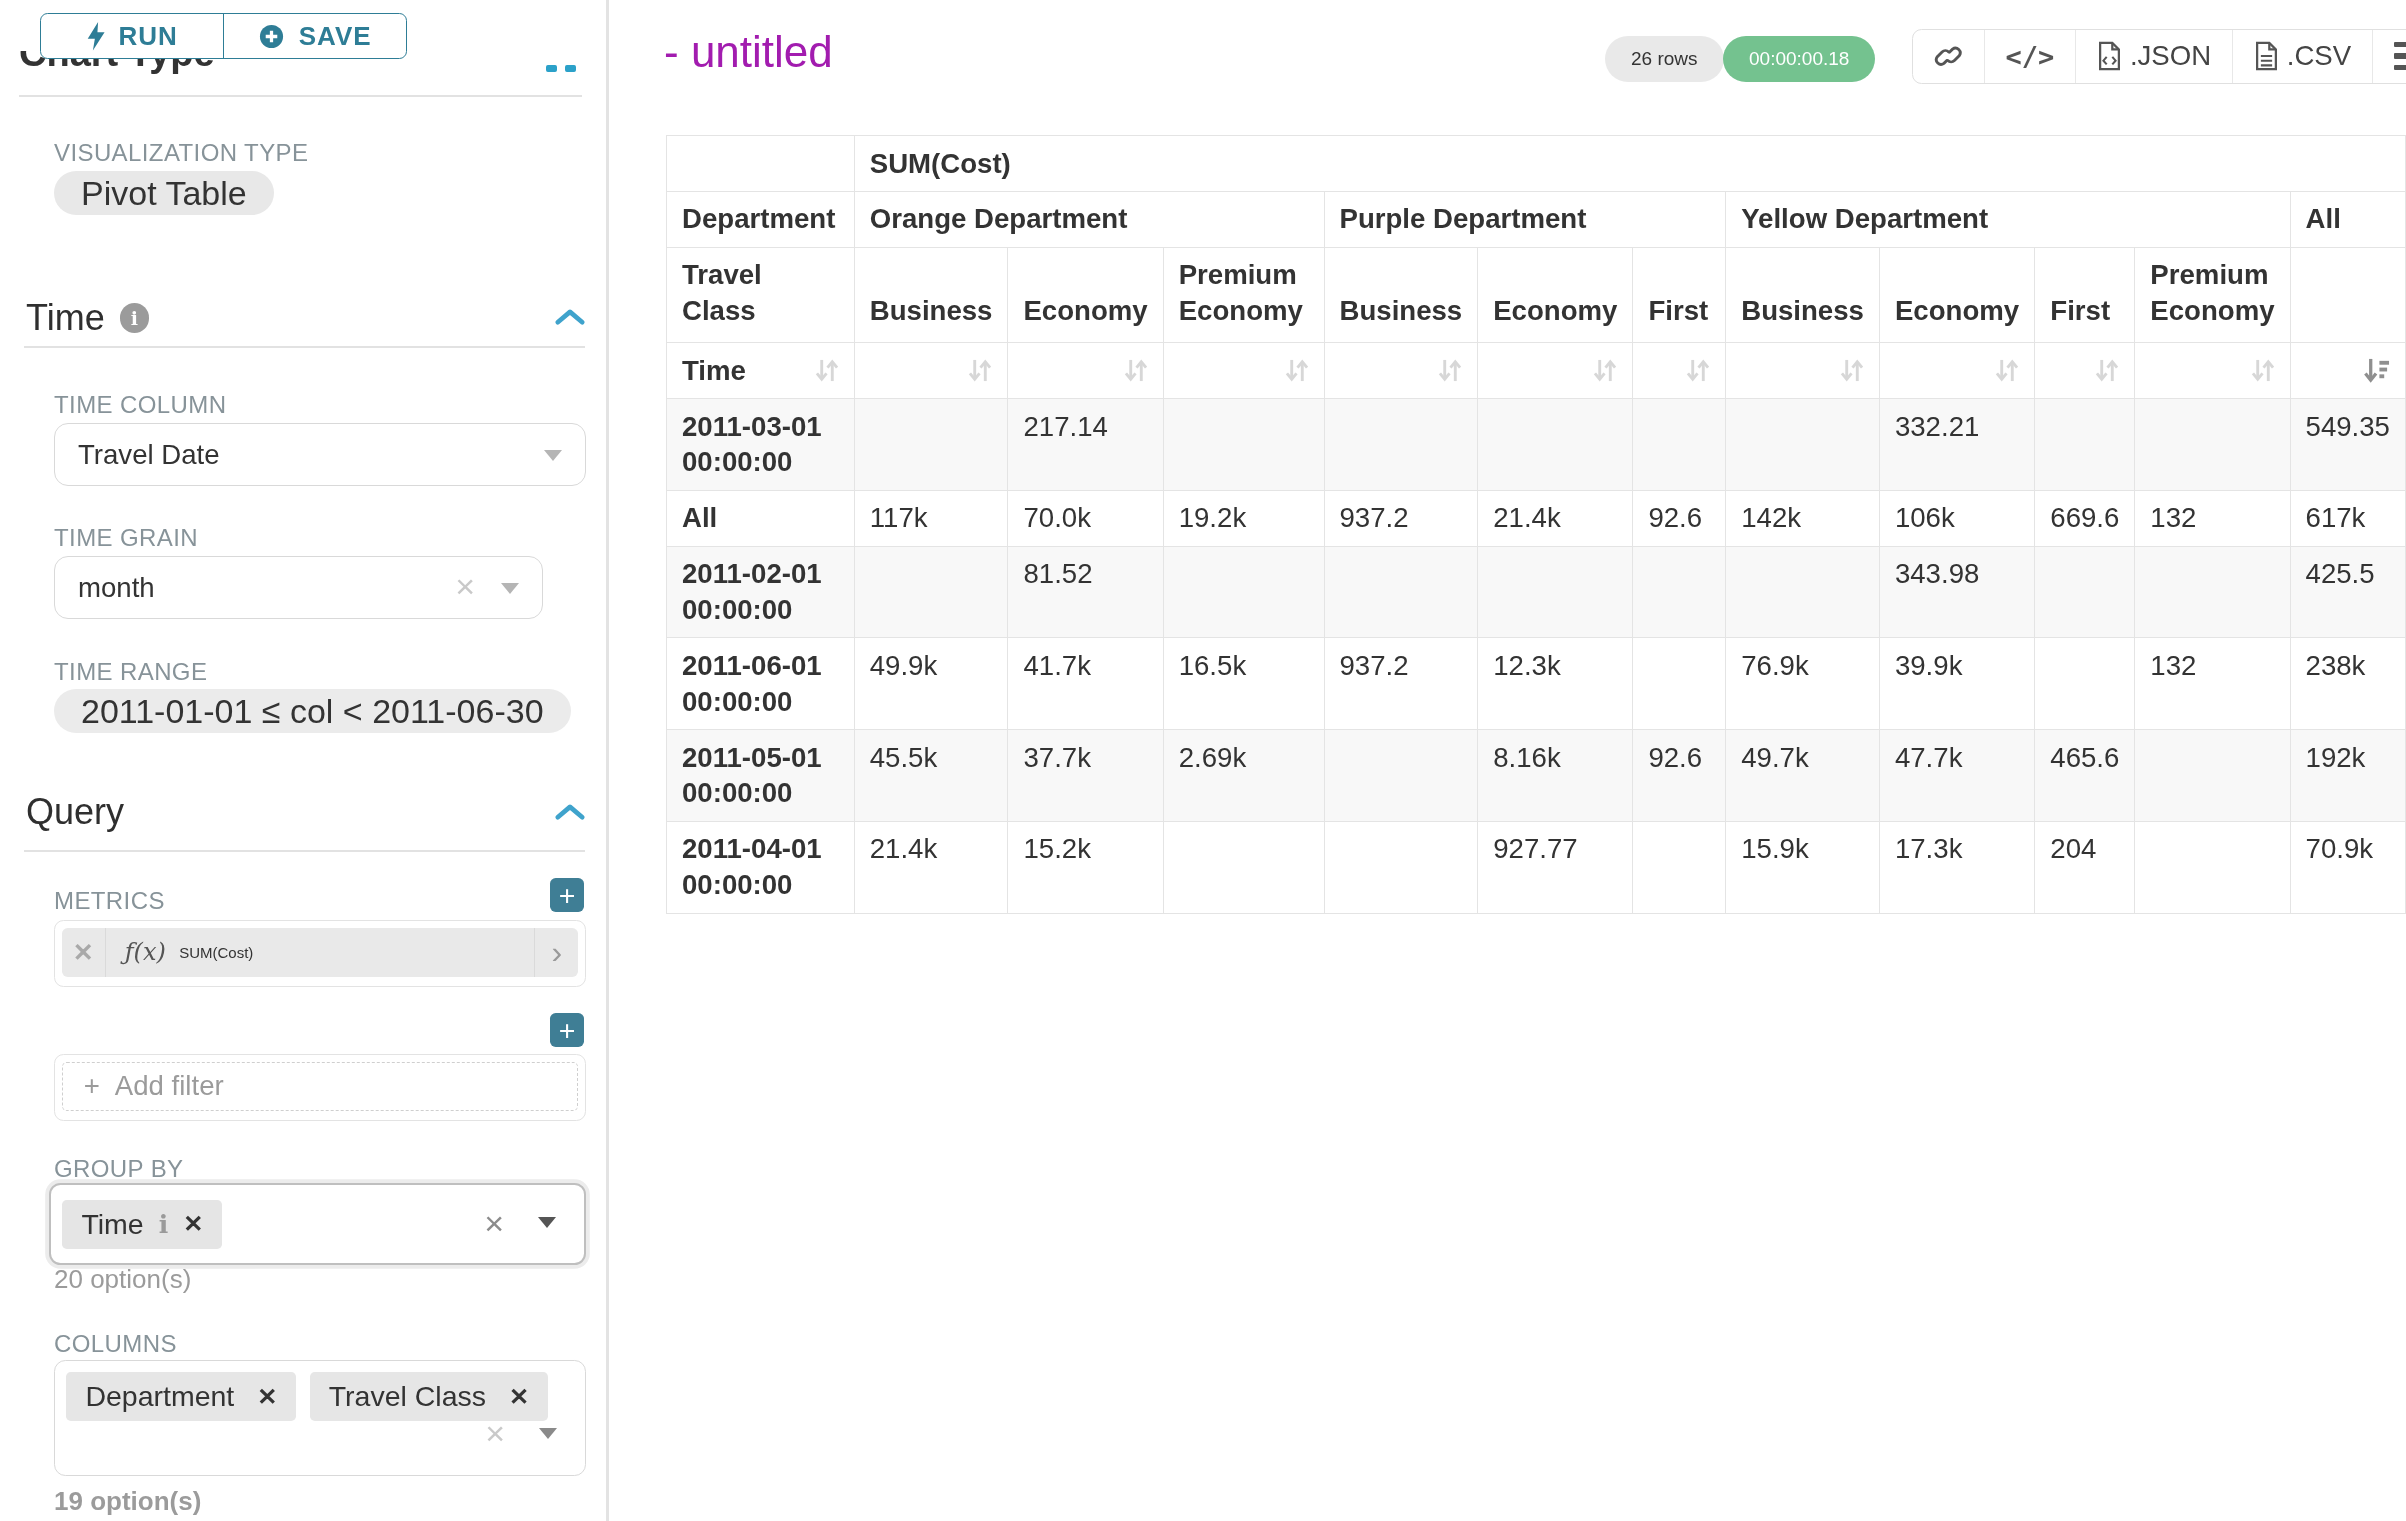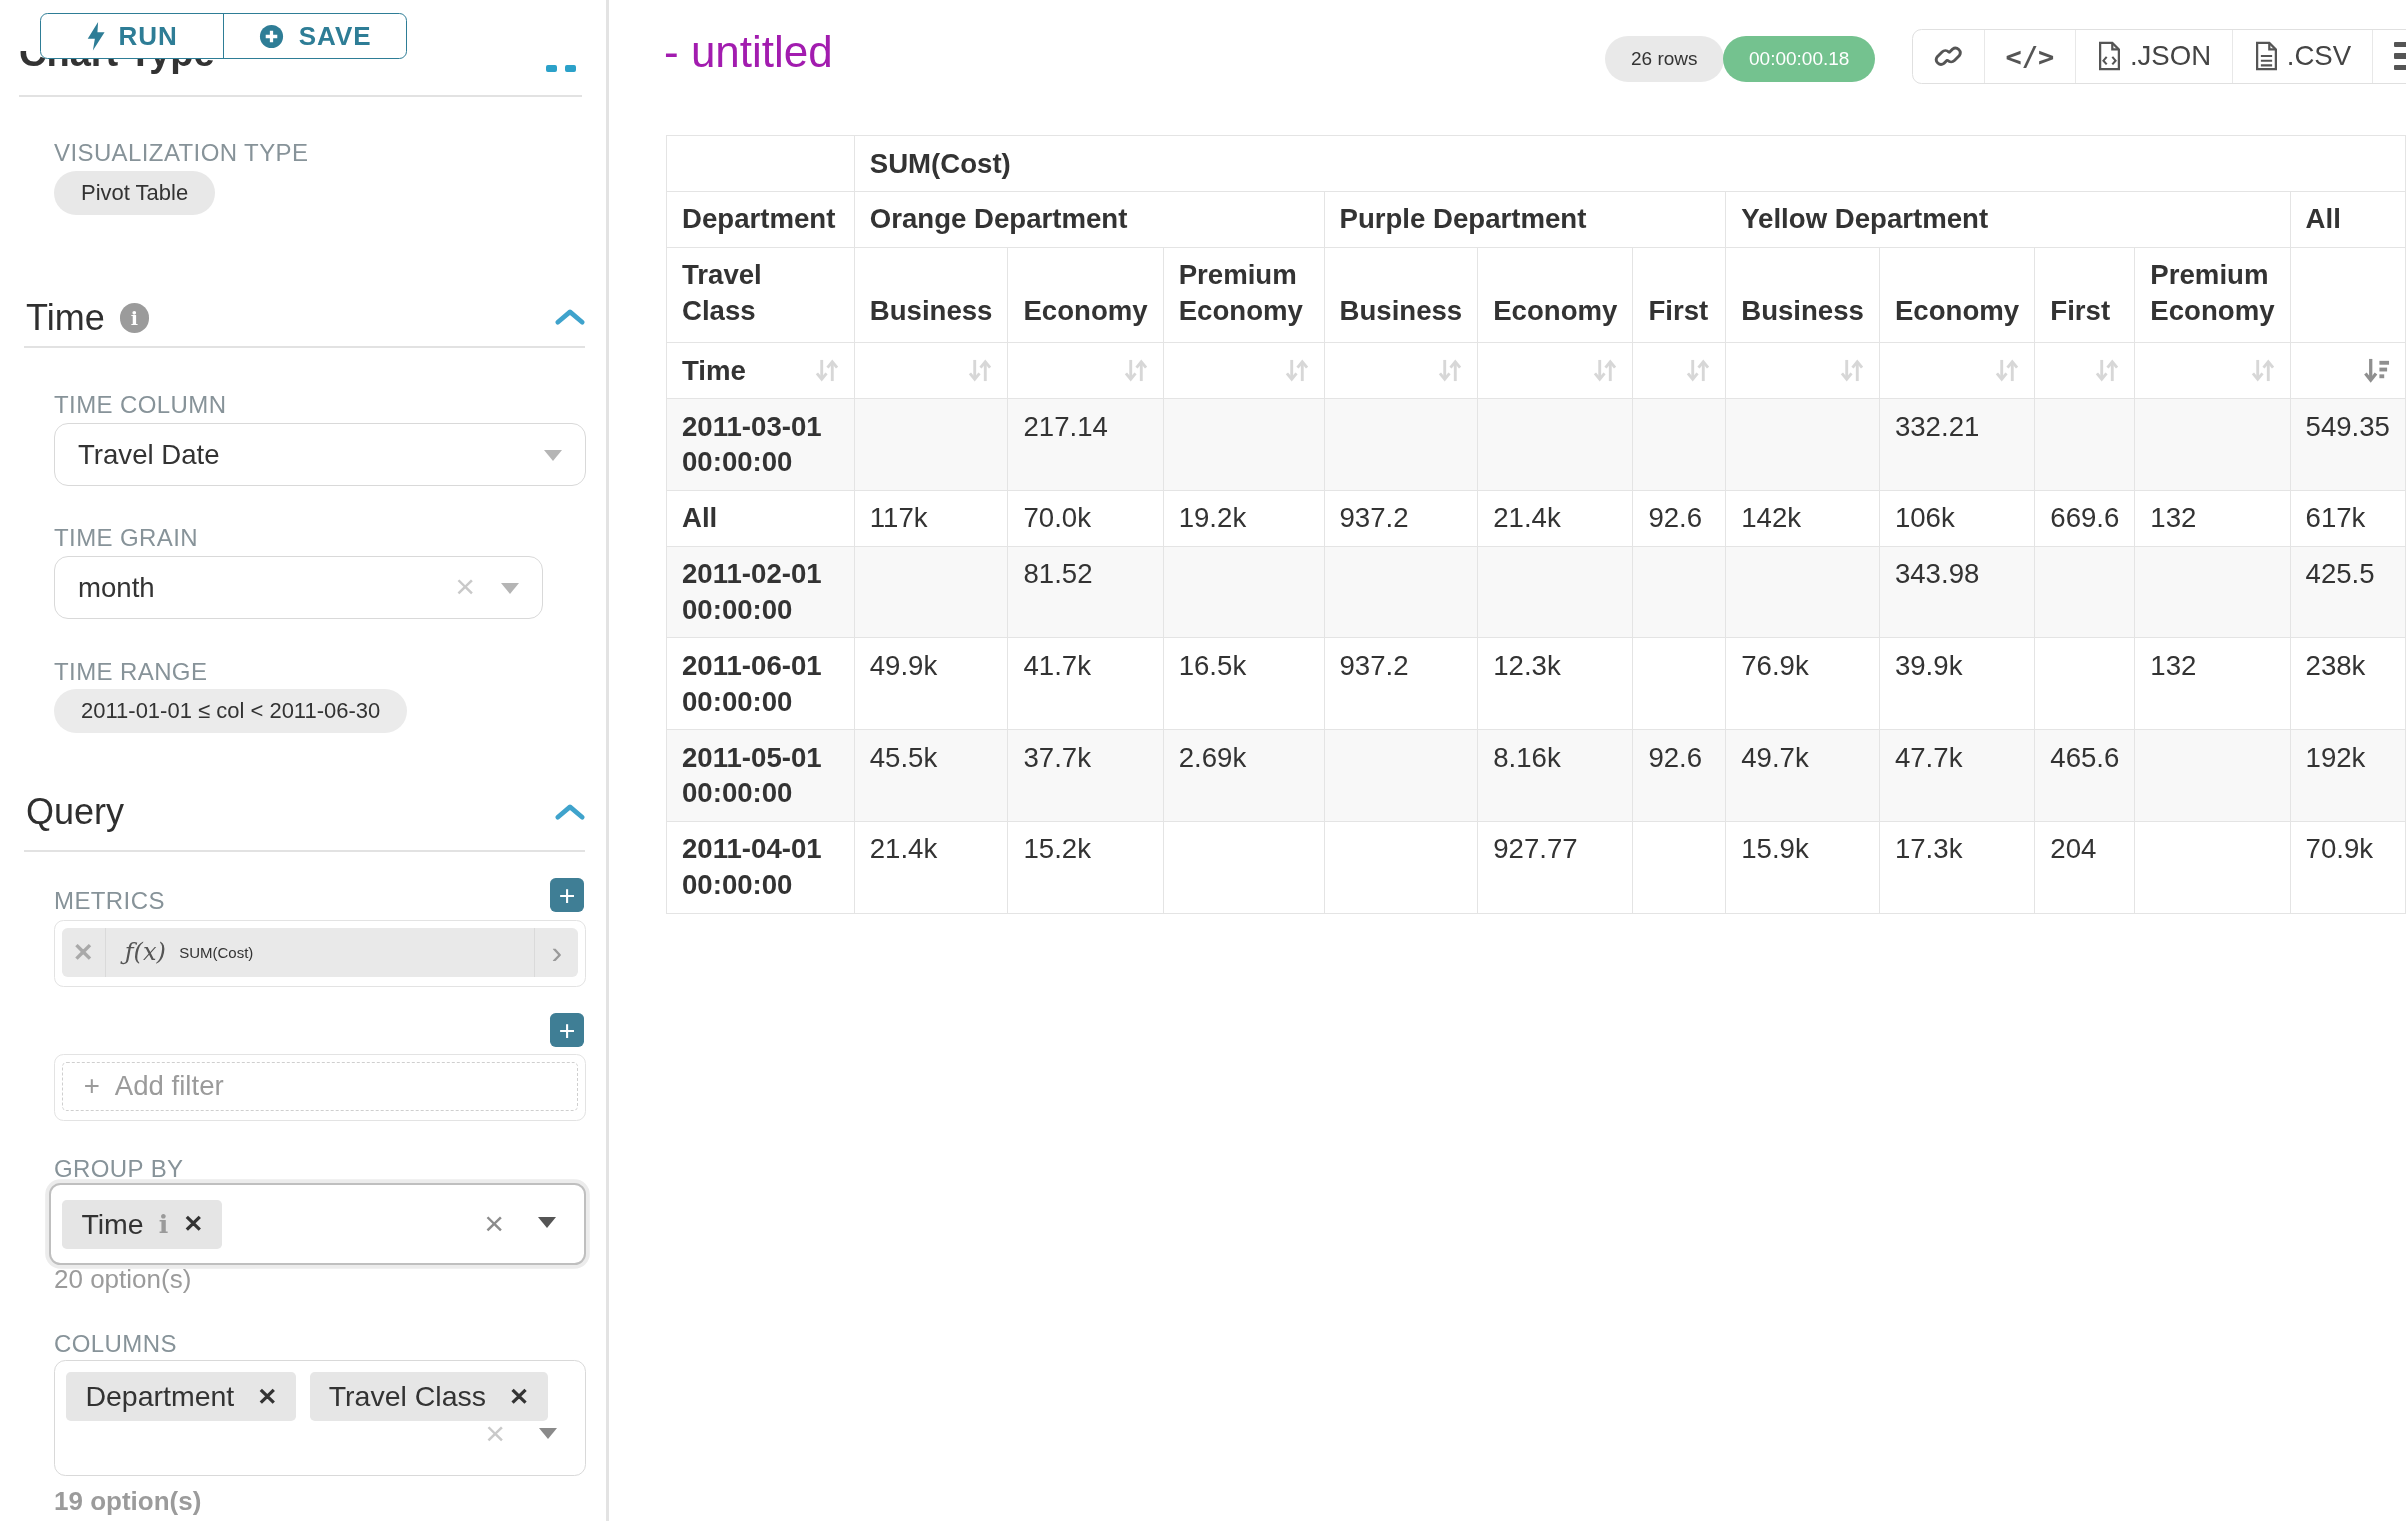--- a/index.html
+++ b/index.html
@@ -22,21 +22,21 @@
                    color:#2e7d96; font-size:26px; font-weight:700; letter-spacing:1px; cursor:pointer; }
   #run-save .btn + .btn { border-left:1.9px solid #2e7d96; }
 
   .drag-dot { width:11.4px; height:6.7px; background:#2ba1c9; border-radius:1.9px; }
 
   .ctl-label { font-size:24px; color:#879399; letter-spacing:0.4px; font-weight:400; }
   .section-title { font-size:36px; color:#2f2f2f; font-weight:500; }
   .hint { font-size:26px; color:#9b9b9b; }
 
   .pill { display:inline-flex; align-items:center; background:#e8e8e8; border-radius:23px;
-          padding:0 27px; height:44px; font-size:22px; color:#333; }
+          padding:0 27px; height:44px; font-size:34px; color:#333; }
 
   .select { position:absolute; background:#fff; border:1.9px solid #d9d9d9; border-radius:14px; }
   .select .value { position:absolute; left:23px; top:50%; transform:translateY(-50%); font-size:27.6px; color:#333; }
   .caret { width:0; height:0; border-left:9.5px solid transparent; border-right:9.5px solid transparent;
            border-top:11.4px solid #b5b5b5; }
   .clear-x { font-size:34px; color:#c9c9c9; line-height:1; }
 
   .info-dot { display:inline-flex; align-items:center; justify-content:center;
               width:29.5px; height:29.5px; border-radius:50%; background:#9b9b9b;
               color:#fff; font-family:"DejaVu Serif", serif; font-size:19px; font-weight:700; }

